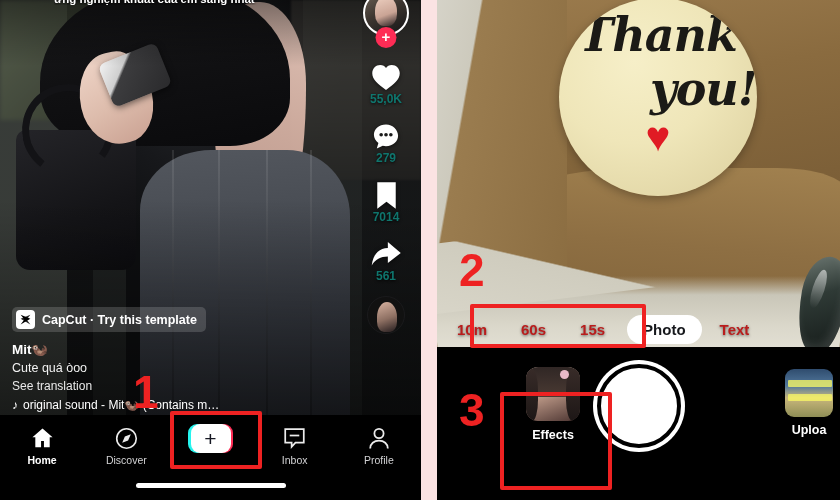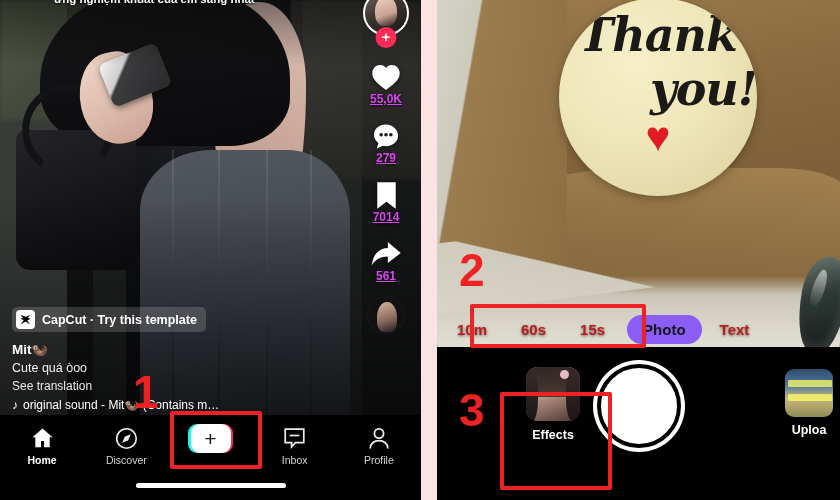--- a/index.html
+++ b/index.html
@@ -108,23 +108,22 @@
   }
   .rail-plus {
     position: absolute; left: 50%; bottom: -2px; transform: translateX(-50%);
     width: 21px; height: 21px; border-radius: 50%; background: #fe2c55;
     color: #fff; font-size: 15px; line-height: 19px; text-align: center; font-weight: 700;
   }
   .rail-item { width: 58px; text-align: center; margin-bottom: 13px; }
   .rail-icon { height: 34px; display: flex; align-items: center; justify-content: center; }
   .rail-icon svg { filter: drop-shadow(0 1px 2px rgba(0,0,0,.6)); }
   .rail-count {
-    color: #d946ef; font-size: 12px; font-weight: 700; margin-top: -2px;
+    color: #0f766e; font-size: 12px; font-weight: 700; margin-top: -2px;
     text-shadow: 0 1px 3px rgba(0,0,0,.85);
-    text-decoration: underline;
   }
   .rail-disc {
     width: 38px; height: 38px; border-radius: 50%; margin: 2px auto 0;
     background: radial-gradient(circle at 50% 50%, #2a2a2c 0 30%, #111 31% 100%);
     overflow: hidden; position: relative; border: 1px solid #1a1a1c;
   }
   .rail-disc::after {
     content: ""; position: absolute; left: 9px; top: 5px; width: 20px; height: 30px;
     background: linear-gradient(160deg, #d8b3a1 0%, #8d6f62 55%, #241c1e 100%);
     border-radius: 50% 50% 35% 35%;
@@ -251,21 +250,21 @@
     display: flex; align-items: center;
   }
   .mode {
     color: #b91c1c; font-size: 15px; font-weight: 700;
     text-shadow: 0 1px 3px rgba(0,0,0,.55);
   }
   .mode.m10 { margin-left: 10px; }
   .mode.m60 { margin-left: 34px; }
   .mode.m15 { margin-left: 34px; text-align: center; }
   .mode-photo {
-    margin-left: 22px; background: #8b5cf6; color: #16181c;
+    margin-left: 22px; background: #ffffff; color: #16181c;
     font-size: 15px; font-weight: 700; padding: 6px 16px; border-radius: 18px;
     text-shadow: none;
   }
   .mode.mtext { margin-left: 18px; }
 
   
   .controls {
     position: absolute; left: 0; bottom: 0; width: 403px; height: 138px;
     background: #000;
   }

